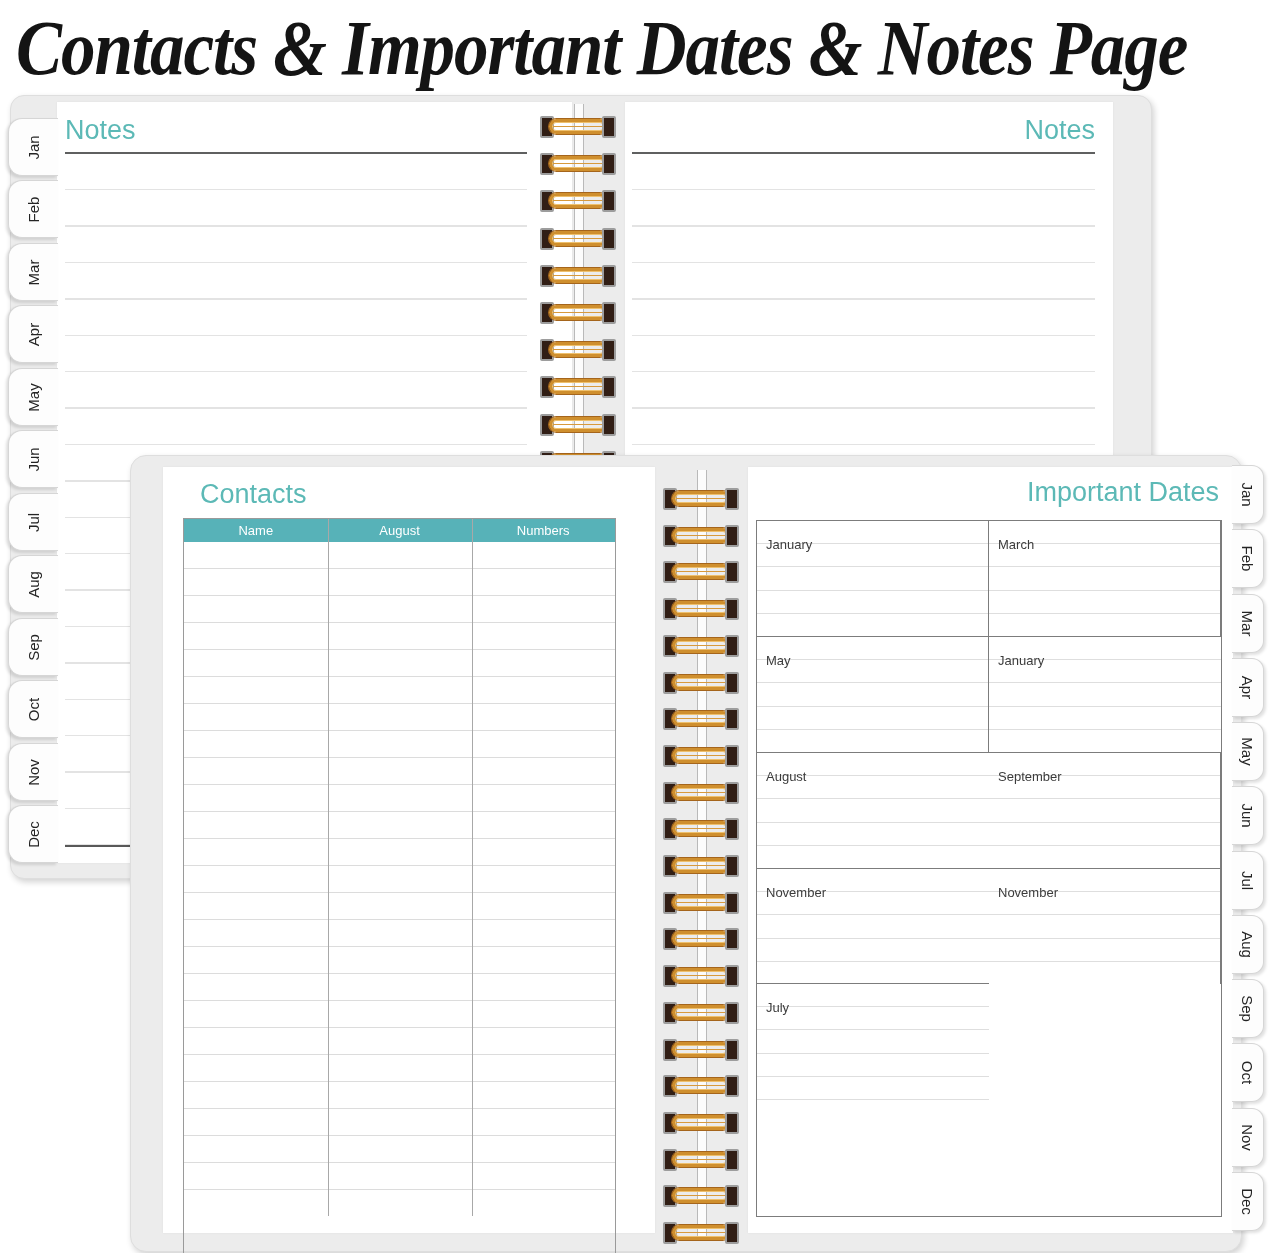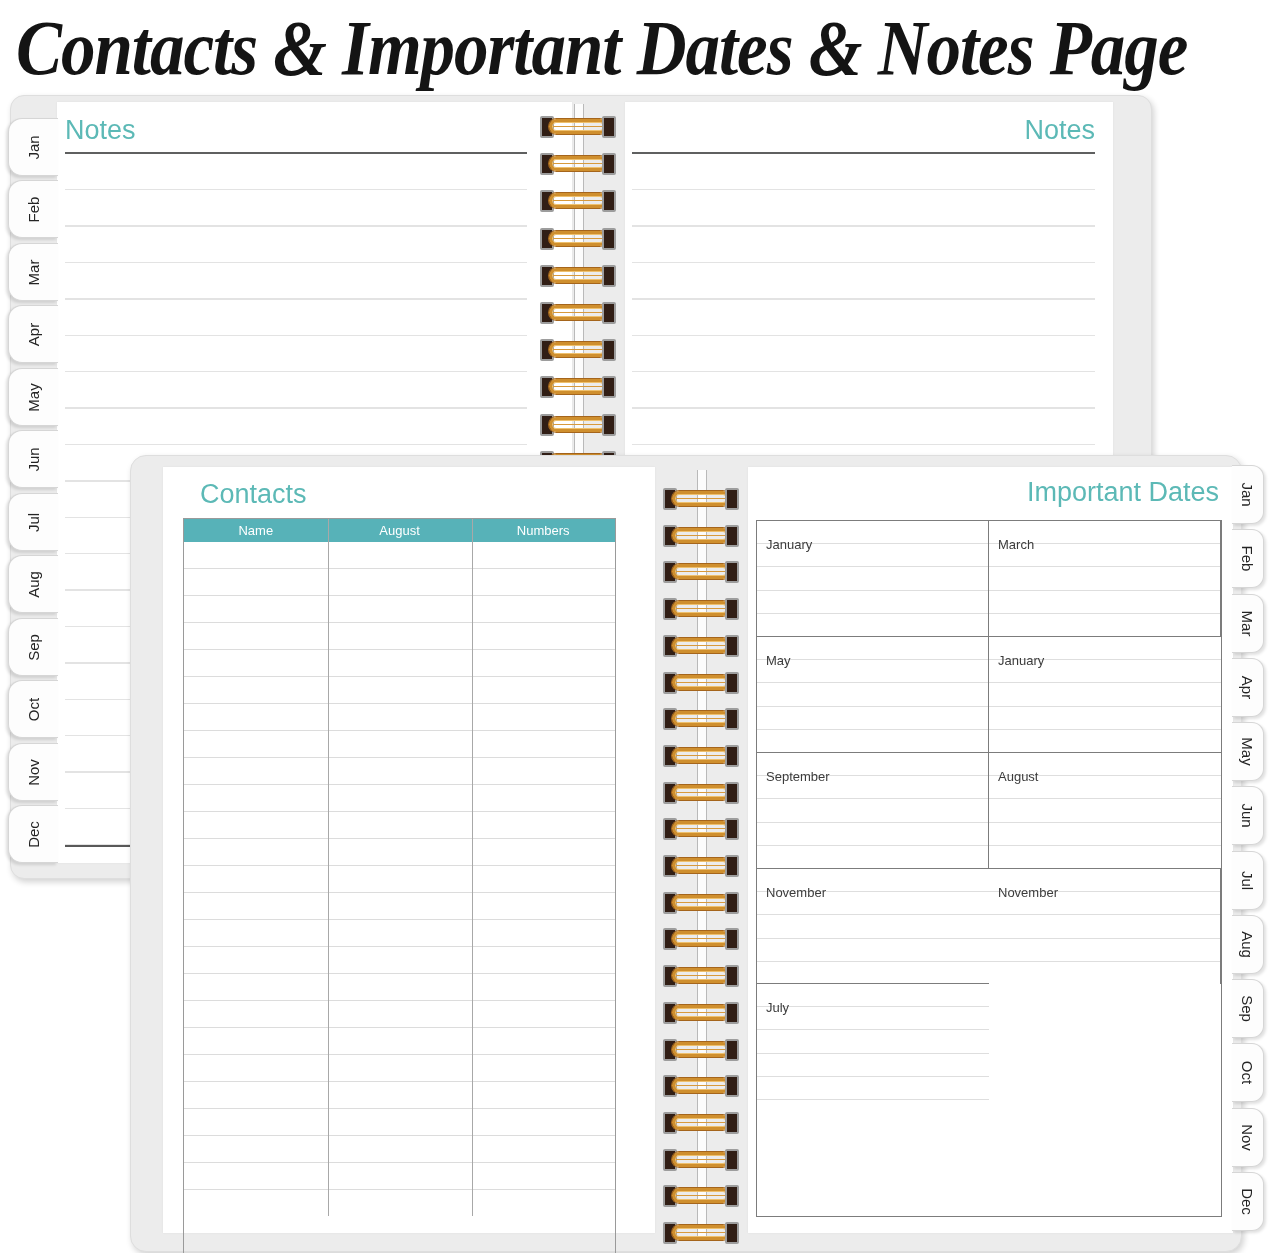--- a/index.html
+++ b/index.html
@@ -195,25 +195,25 @@
         </div>
       <div class="month-cell col1">
           <span class="month-label">March</span>
         </div>
       <div class="month-cell col1">
           <span class="month-label">May</span>
         </div>
       <div class="month-cell">
           <span class="month-label">January</span>
         </div>
+      <div class="month-cell">
+          <span class="month-label">August</span>
+        </div>
       <div class="month-cell col1">
           <span class="month-label">September</span>
-        </div>
-      <div class="month-cell">
-          <span class="month-label">August</span>
         </div>
       <div class="month-cell">
           <span class="month-label">November</span>
         </div>
       <div class="month-cell col1 rowlast">
           <span class="month-label">November</span>
         </div>
       <div class="month-cell rowlast">
           <span class="month-label">July</span>
         </div>

